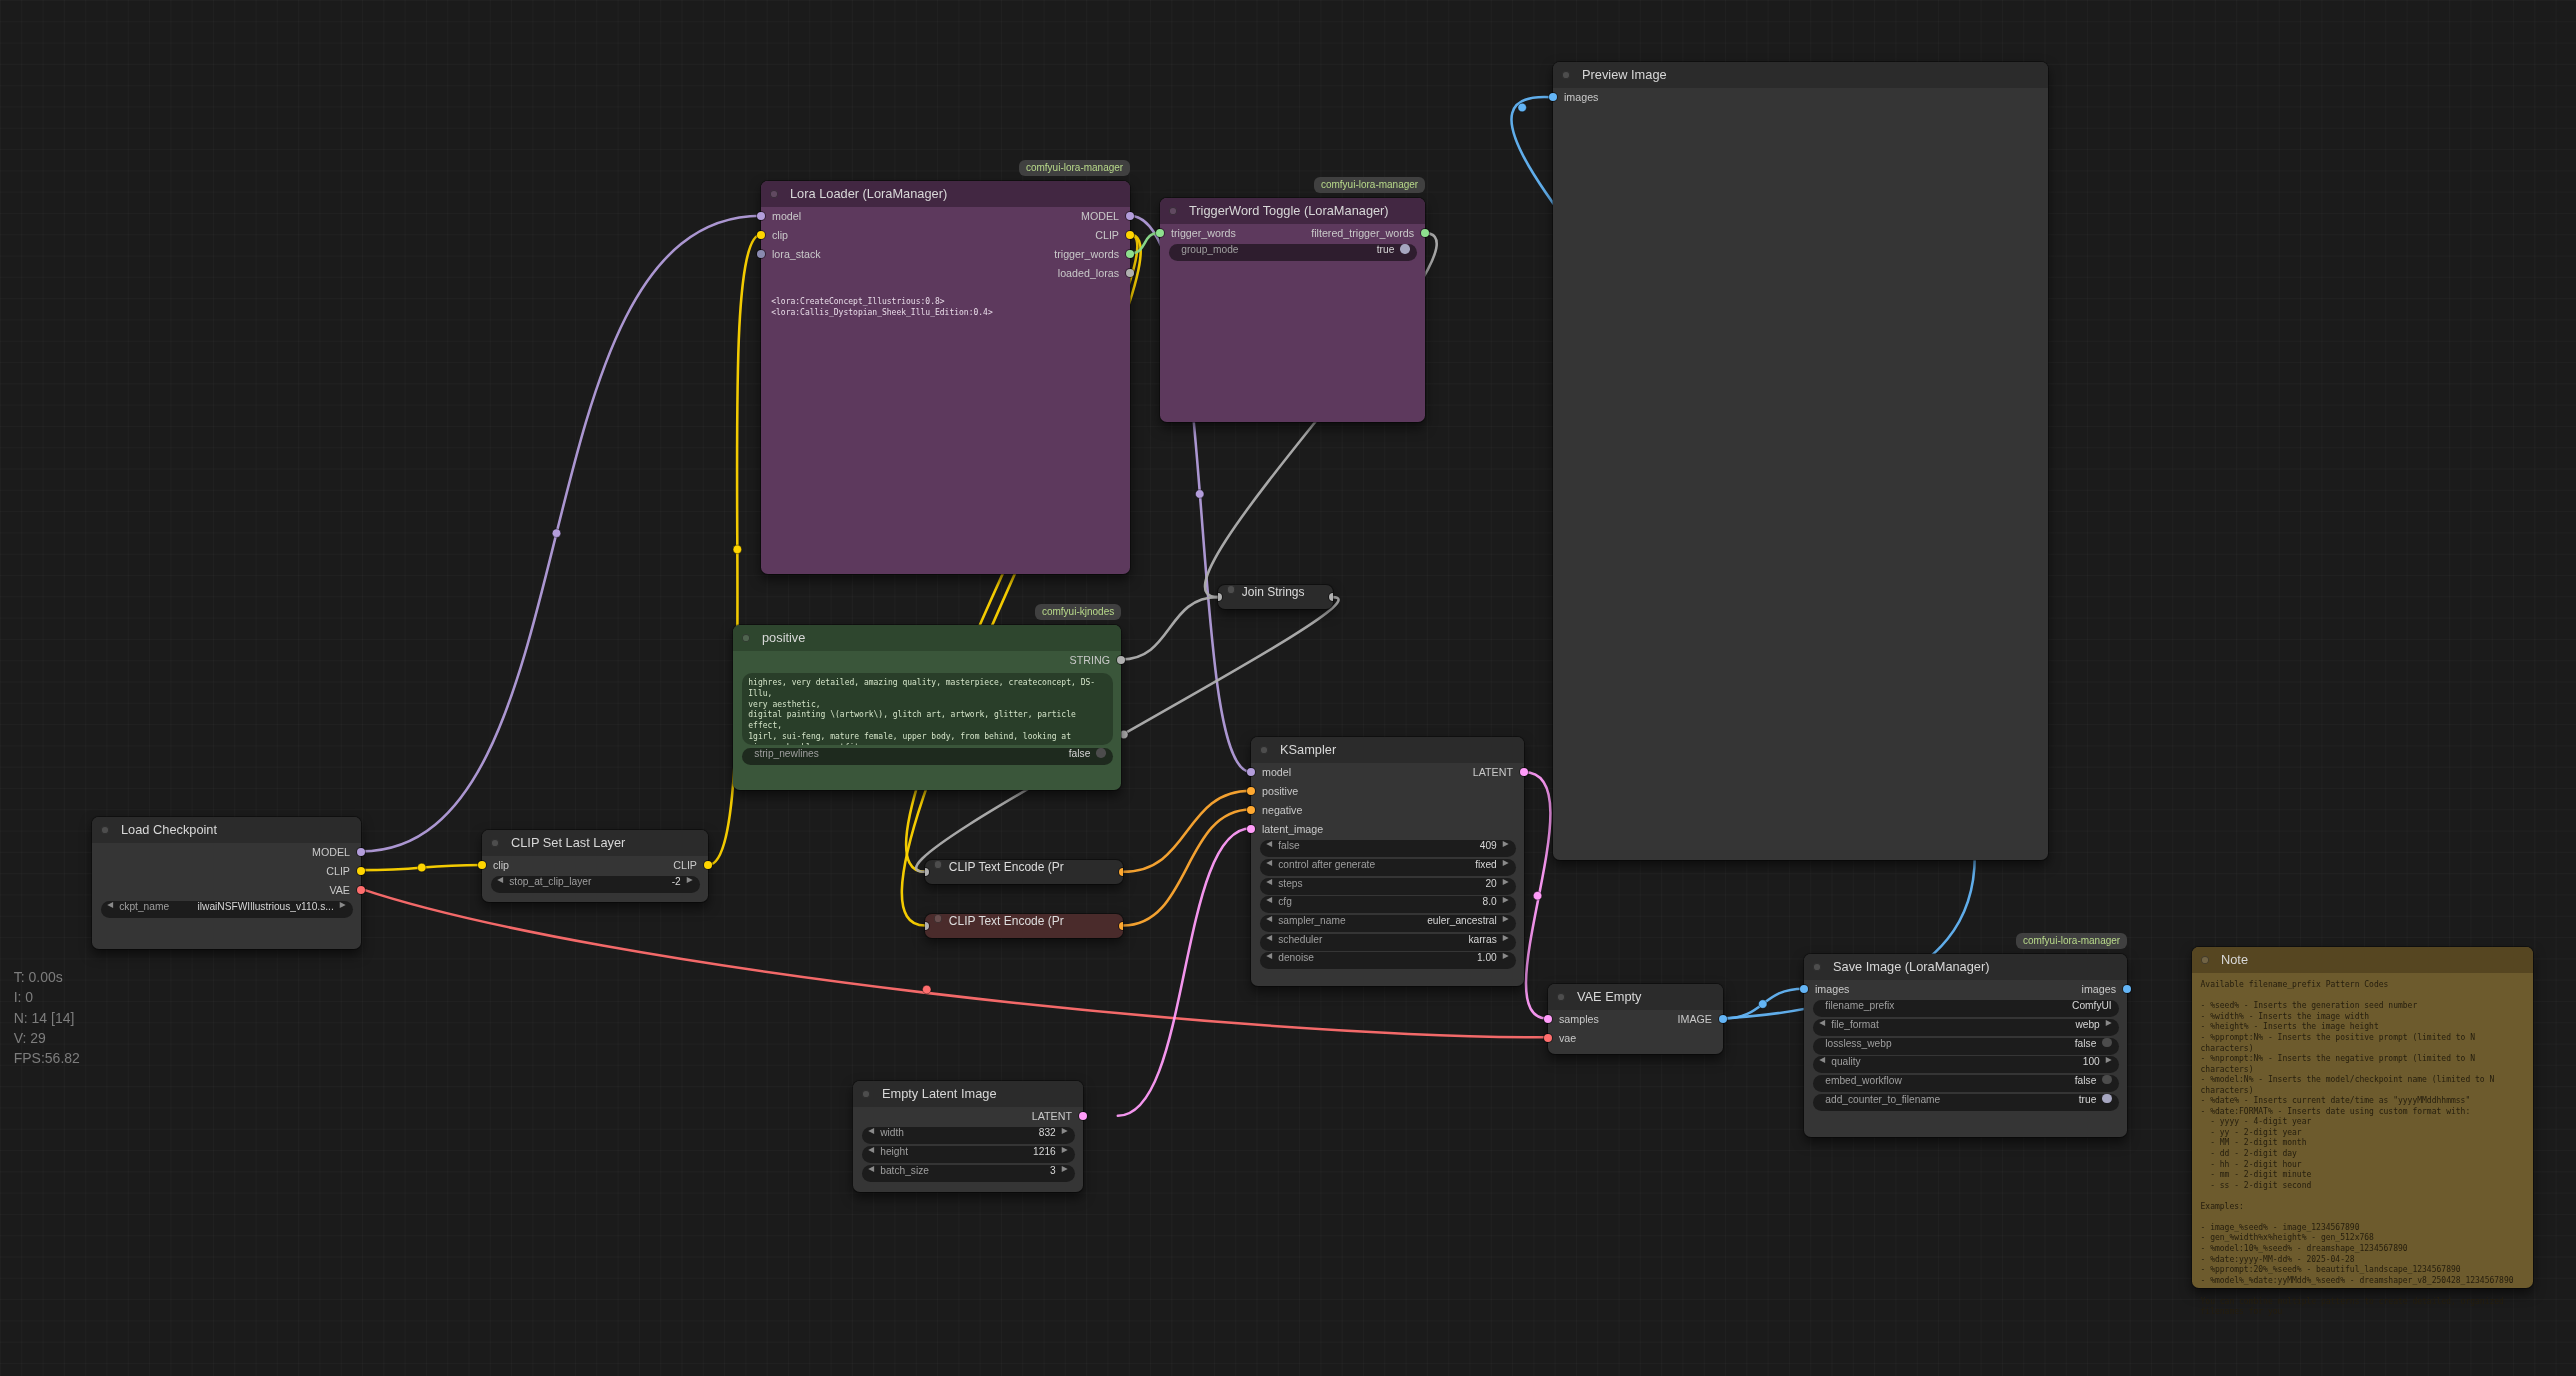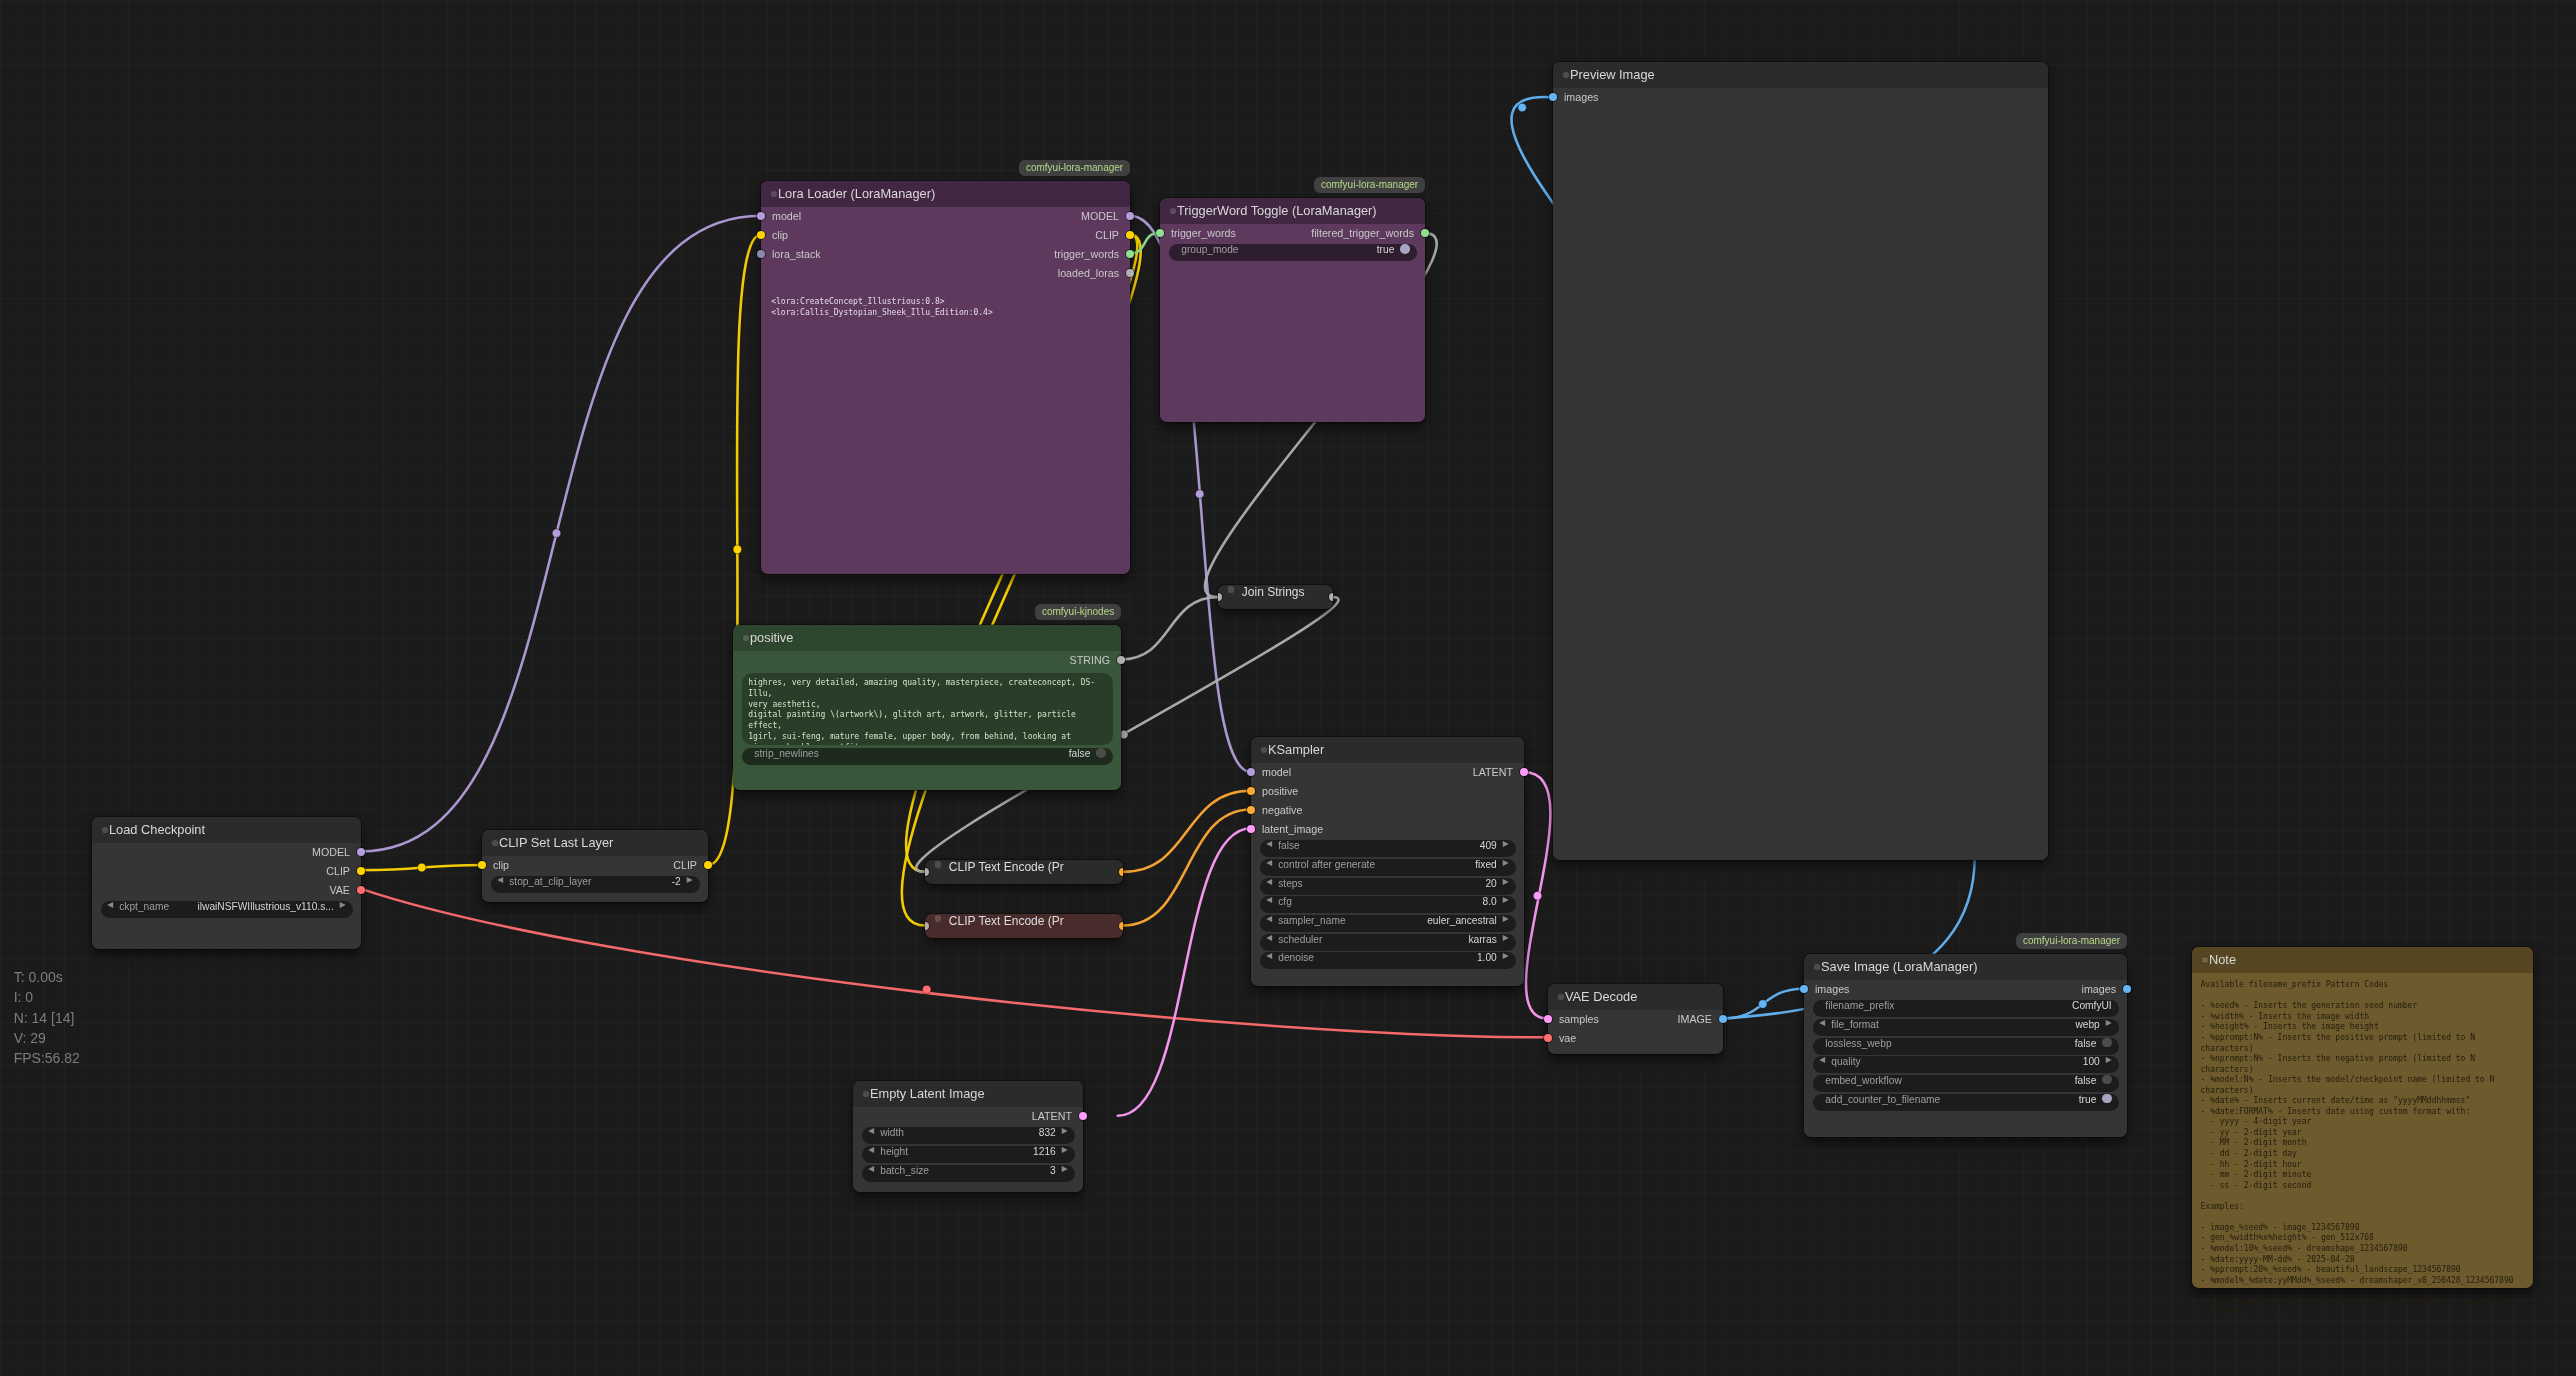--- a/index.html
+++ b/index.html
@@ -7,21 +7,21 @@
   .canvas{position:relative;width:2576px;height:1376px;background-color:#1b1b1b;
     background-image:linear-gradient(rgba(255,255,255,.022) 0.9px,transparent 0.9px),
                      linear-gradient(90deg,rgba(255,255,255,.022) 0.9px,transparent 0.9px);
     background-size:21.3px 21.3px;font-family:"Liberation Sans","DejaVu Sans",sans-serif;}
   svg.wires{position:absolute;left:0;top:0;z-index:1}
   svg.wires path{fill:none;stroke-width:3;stroke-linecap:round;opacity:.95}
   svg.wires circle{stroke:rgba(0,0,0,.45);stroke-width:1}
 
   .node{position:absolute;z-index:2;border-radius:6.8px;background:var(--body,#353535);
     box-shadow:0 5.1px 12px rgba(0,0,0,.55), 0 0 0 0.9px rgba(0,0,0,.35);color:#ddd}
-  .hd{height:25.6px;display:flex;align-items:center;gap:0;padding:0 8.5px;background:var(--hd,#2b2b2b);
+  .hd{height:25.6px;display:flex;align-items:center;gap:12px;padding:0 8.5px;background:var(--hd,#2b2b2b);
     border-radius:6.8px 6.8px 0 0;font-size:12.8px;color:#d8d8d8;white-space:nowrap;overflow:hidden}
   .tdot{flex:0 0 auto;width:8.5px;height:8.5px;border-radius:50%;background:rgba(255,255,255,.16);
     box-shadow:inset 0 0 0 0.9px rgba(0,0,0,.4)}
   .node.purple{--body:#5d395d;--hd:#422742}
   .node.green{--body:#3a563a;--hd:#2e462e}
   .node.olive{--body:#6d5b2d;--hd:#564621}
   .collapsed{height:24px;display:flex;align-items:flex-start;gap:6.8px;padding:0 8.5px;border-radius:6.8px;
     background:var(--hd,#2b2b2b);font-size:12px;white-space:nowrap;overflow:hidden}
   .collapsed.maroon{--hd:#4a2b2b}
 
@@ -331,21 +331,21 @@
       <span class="wa">◀</span>
       <span class="wl">batch_size</span>
       <span class="wv">3</span>
       <span class="wa r">▶</span>
     </div>
   </div>
 
   <div class="node" style="left:1548px;top:984px;width:175px;height:70px">
     <div class="hd">
       <span class="tdot"></span>
-      <span>VAE Decode</span>
+      <span>VAE Empty</span>
     </div>
     <div class="row">
       <span class="pin in pk-latent"></span>
       <span class="lab-in">samples</span>
       <span class="lab-out">IMAGE</span>
       <span class="pin out pk-image"></span>
     </div>
     <div class="row">
       <span class="pin in pk-vae"></span>
       <span class="lab-in">vae</span>

